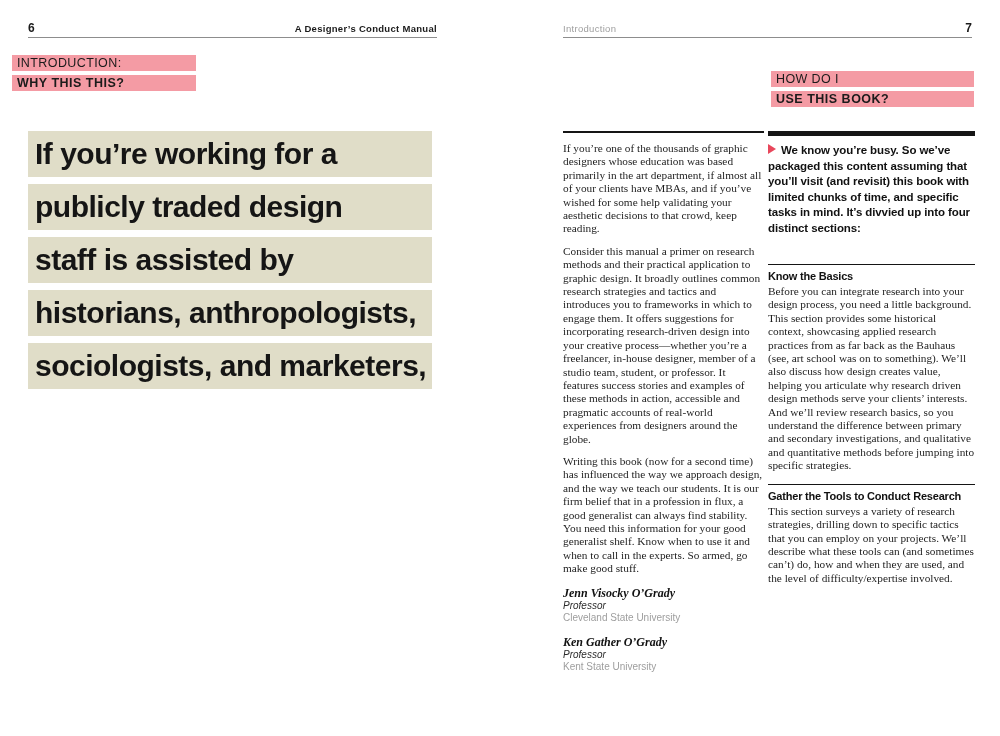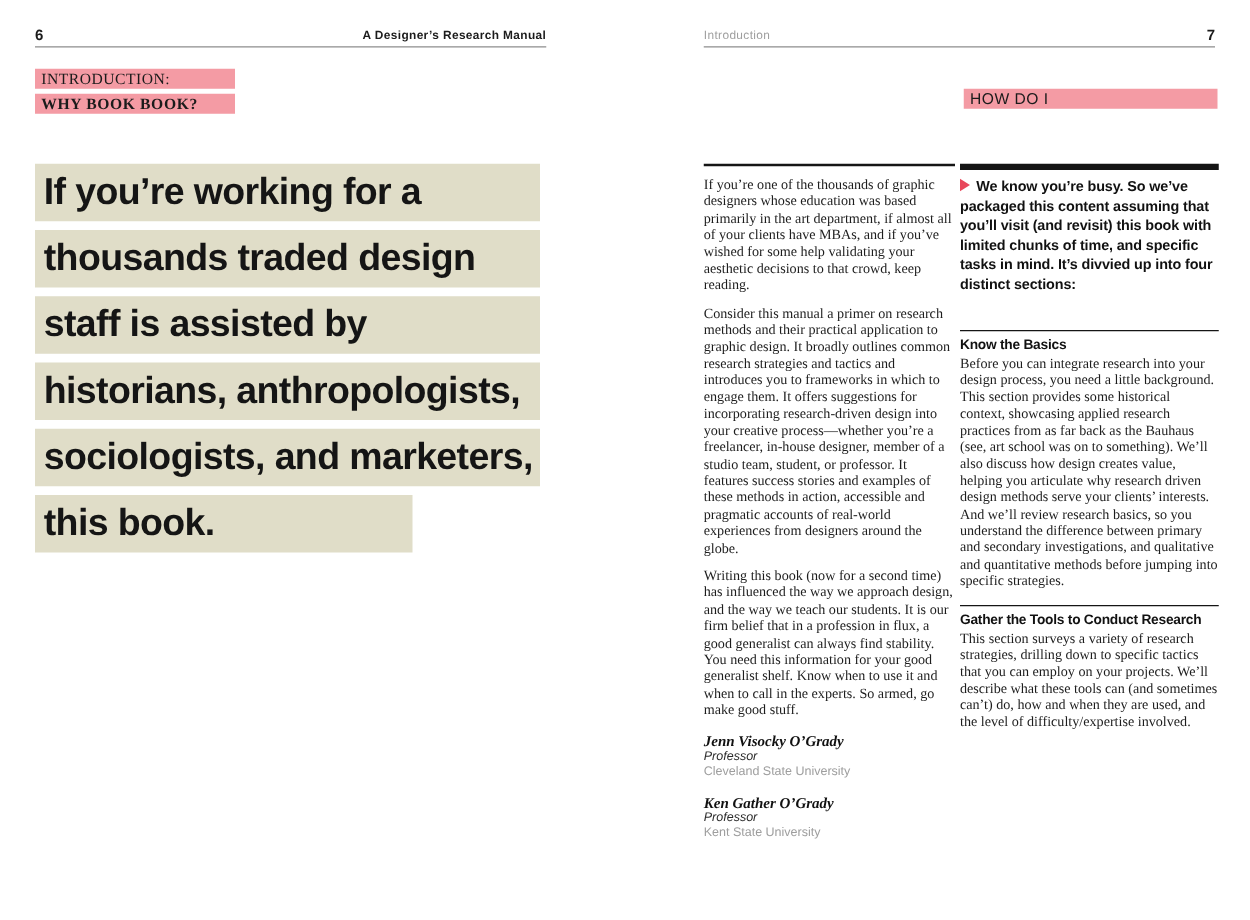--- a/index.html
+++ b/index.html
@@ -16,21 +16,21 @@
   .folio-right{right:28px;}
   .running-head{position:absolute;top:23px;font-size:9.5px;letter-spacing:.3px;}
   .running-head-left{right:63px;font-weight:700;}
   .running-head-right{left:63px;color:var(--gray,#9e9e9e);font-weight:400;}
   .header-rule{position:absolute;top:37px;height:0;border-top:1px solid #8d8d8d;}
   .header-rule-left{left:28px;width:409px;}
   .header-rule-right{left:63px;width:409px;}
 
   
   .kicker{position:absolute;top:55px;}
-  .kicker-left{left:28px;width:160px;font-family:Liberation Serif, serif;}
+  .kicker-left{left:12px;width:184px;}
   .kicker-right{left:271px;width:203px;margin-top:16px;}
   .kicker-line{background:var(--pink,#f49ba4);height:16px;line-height:16px;
        padding-left:5px;margin-bottom:4px;font-size:12.5px;color:#1b1b1b;
        letter-spacing:.4px;}
   .kicker-line.light{font-weight:400;}
   .kicker-line.bold{font-weight:700;letter-spacing:.5px;}
 
   
   .headline{position:absolute;left:28px;top:131px;}
   .hl-line{display:block;box-sizing:border-box;width:404px;height:46px;
@@ -68,45 +68,45 @@
        margin:0 0 3px 0;white-space:nowrap;color:#111;}
   .section .body-text{margin:0;}
 </style>
 </head>
 <body>
 
 <div>
 
   <section class="page page-left">
     <span class="folio folio-left">6</span>
-    <span class="running-head running-head-left">A Designer’s Research Manual</span>
+    <span class="running-head running-head-left">A Designer’s Conduct Manual</span>
     <div class="header-rule header-rule-left"></div>
 
     <div class="kicker kicker-left">
       <div class="kicker-line light">INTRODUCTION:</div>
-      <div class="kicker-line bold">WHY BOOK BOOK?</div>
+      <div class="kicker-line bold">WHY THIS THIS?</div>
     </div>
 
     <div class="headline">
       <span class="hl-line">If you’re working for a</span>
-      <span class="hl-line">thousands traded design</span>
+      <span class="hl-line">publicly traded design</span>
       <span class="hl-line">staff is assisted by</span>
       <span class="hl-line">historians, anthropologists,</span>
       <span class="hl-line">sociologists, and marketers,</span>
-      <span class="hl-line short">this book.</span>
     </div>
   </section>
 
   <section class="page page-right">
     <span class="running-head running-head-right">Introduction</span>
     <span class="folio folio-right">7</span>
     <div class="header-rule header-rule-right"></div>
 
     <div class="kicker kicker-right">
       <div class="kicker-line light">HOW DO I</div>
+      <div class="kicker-line bold">USE THIS BOOK?</div>
     </div>
 
     <div class="col col1">
       <div class="col-rule-thin"></div>
       <p class="body-text">If you’re one of the thousands of graphic designers whose education was based primarily in the art department, if almost all of your clients have MBAs, and if you’ve wished for some help validating your aesthetic decisions to that crowd, keep reading.</p>
       <p class="body-text">Consider this manual a primer on research methods and their practical application to graphic design. It broadly outlines common research strategies and tactics and introduces you to frameworks in which to engage them. It offers suggestions for incorporating research-driven design into your creative process—whether you’re a freelancer, in-house designer, member of a studio team, student, or professor. It features success stories and examples of these methods in action, accessible and pragmatic accounts of real-world experiences from designers around the globe.</p>
       <p class="body-text">Writing this book (now for a second time) has influenced the way we approach design, and the way we teach our students. It is our firm belief that in a profession in flux, a good generalist can always find stability. You need this information for your good generalist shelf. Know when to use it and when to call in the experts. So armed, go make good stuff.</p>
 
       <div class="author">
         <div class="author-name">Jenn Visocky O’Grady</div>

